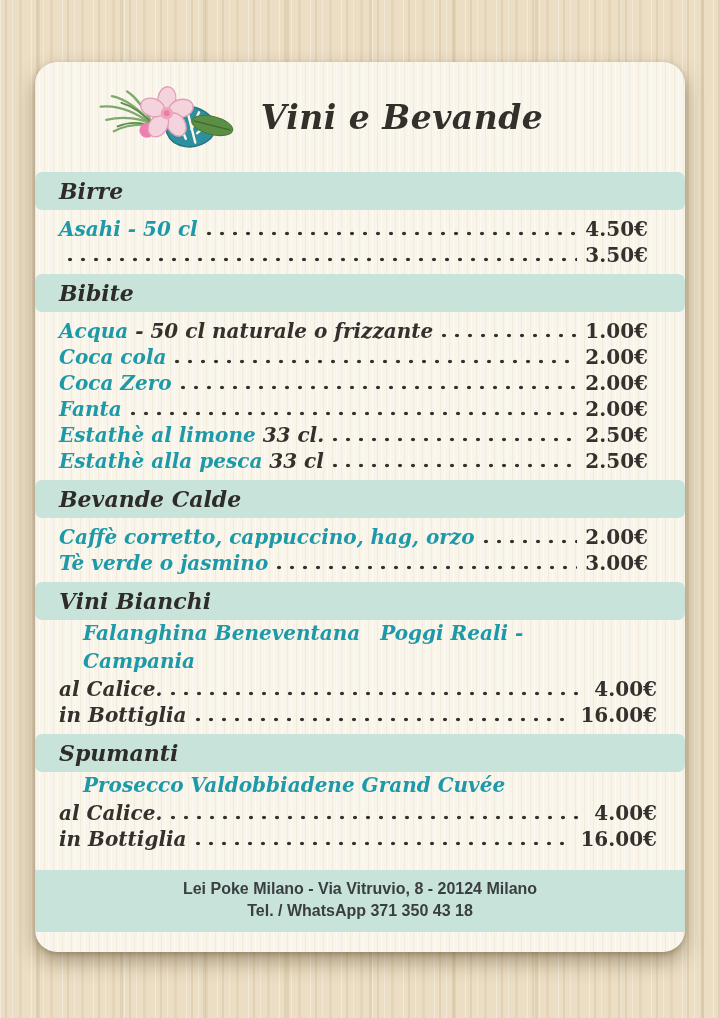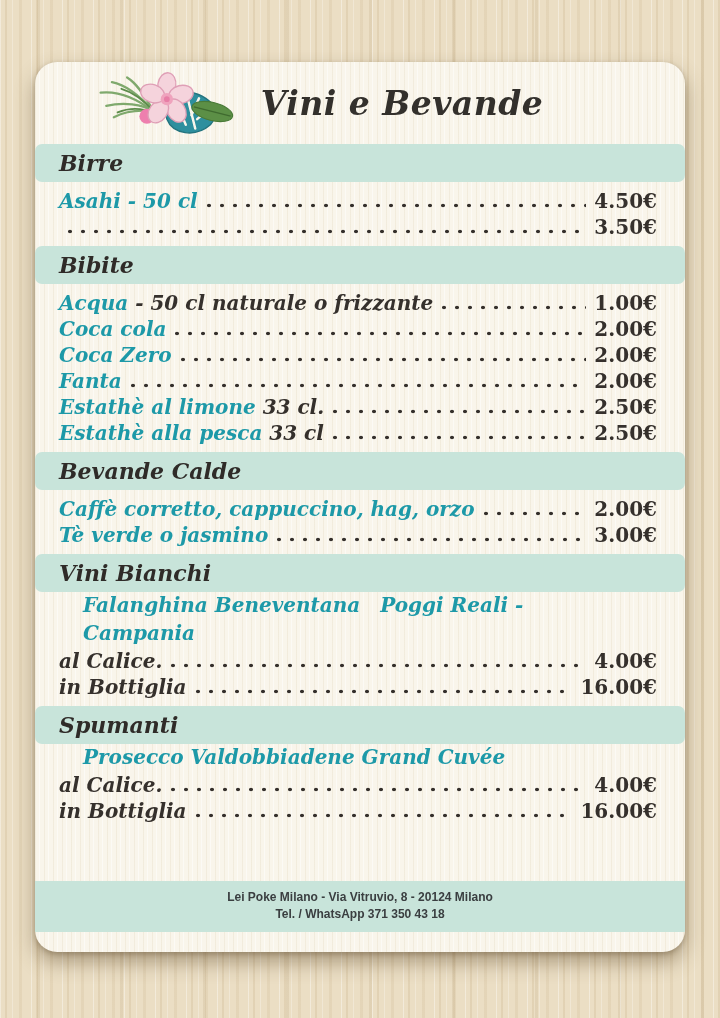--- a/index.html
+++ b/index.html
@@ -30,37 +30,37 @@
     position:absolute;left:35px;top:62px;width:650px;height:890px;
     border-radius:22px;overflow:hidden;
     display:flex;flex-direction:column;
     background-color:var(--cream);
     background-image:repeating-linear-gradient(90deg,
       rgba(233,224,203,0.45) 0 1px, rgba(233,224,203,0) 1px 4px,
       rgba(255,255,255,0.5) 4px 5px, rgba(255,255,255,0) 5px 9px);
     box-shadow:0 10px 20px rgba(90,70,40,0.45), 0 2px 5px rgba(90,70,40,0.30);
   }
   .menu-header{
-    height:82px;flex:none;
+    height:110px;flex:none;
     display:flex;align-items:center;justify-content:center;gap:26px;
     padding-right:84px;
   }
   .flower{width:142px;height:68px;flex:none;}
   .menu-title{
     font-style:italic;font-weight:700;font-size:33px;
     color:#33302c;letter-spacing:0.5px;white-space:nowrap;
   }
   .band{
     height:38px;flex:none;background:var(--mint);
     display:flex;align-items:center;padding:0 24px;border-radius:7px;
   }
   .band-title{
     font-style:italic;font-weight:700;font-size:22px;color:#2f2b28;
   }
-  .items{padding:6px 28px 6px 24px;flex:none;}
+  .items{padding:6px 37px 6px 24px;flex:none;}
   .row{display:flex;align-items:baseline;line-height:26px;}
   .iname{
     font-style:italic;font-weight:700;font-size:20px;
     color:var(--teal);white-space:pre-wrap;
   }
   .iname.darktxt{color:var(--dark);}
   .isuffix{
     font-style:italic;font-weight:700;font-size:20px;
     color:var(--dark);white-space:pre-wrap;text-align:center;
   }
@@ -78,21 +78,21 @@
     font-style:italic;font-weight:700;font-size:20px;color:var(--teal);
   }
   .wine-origin{margin-left:20px;}
   .wine-items{padding:0 28px 6px 24px;flex:none;}
   .footer-band{
     margin-top:auto;margin-bottom:20px;flex:none;
     background:var(--mint);padding:8px 10px 9px;text-align:center;
   }
   .footer-line{
     font-family:"Liberation Sans",sans-serif;font-weight:700;
-    font-size:12px;color:var(--footer-ink);line-height:1.42;
+    font-size:16px;color:var(--footer-ink);line-height:1.42;
   }
 </style>
 </head>
 <body>
 
 <div class="menu-card">
 
   <div class="menu-header">
     <svg class="flower" viewBox="0 0 150 70" aria-hidden="true">
 

